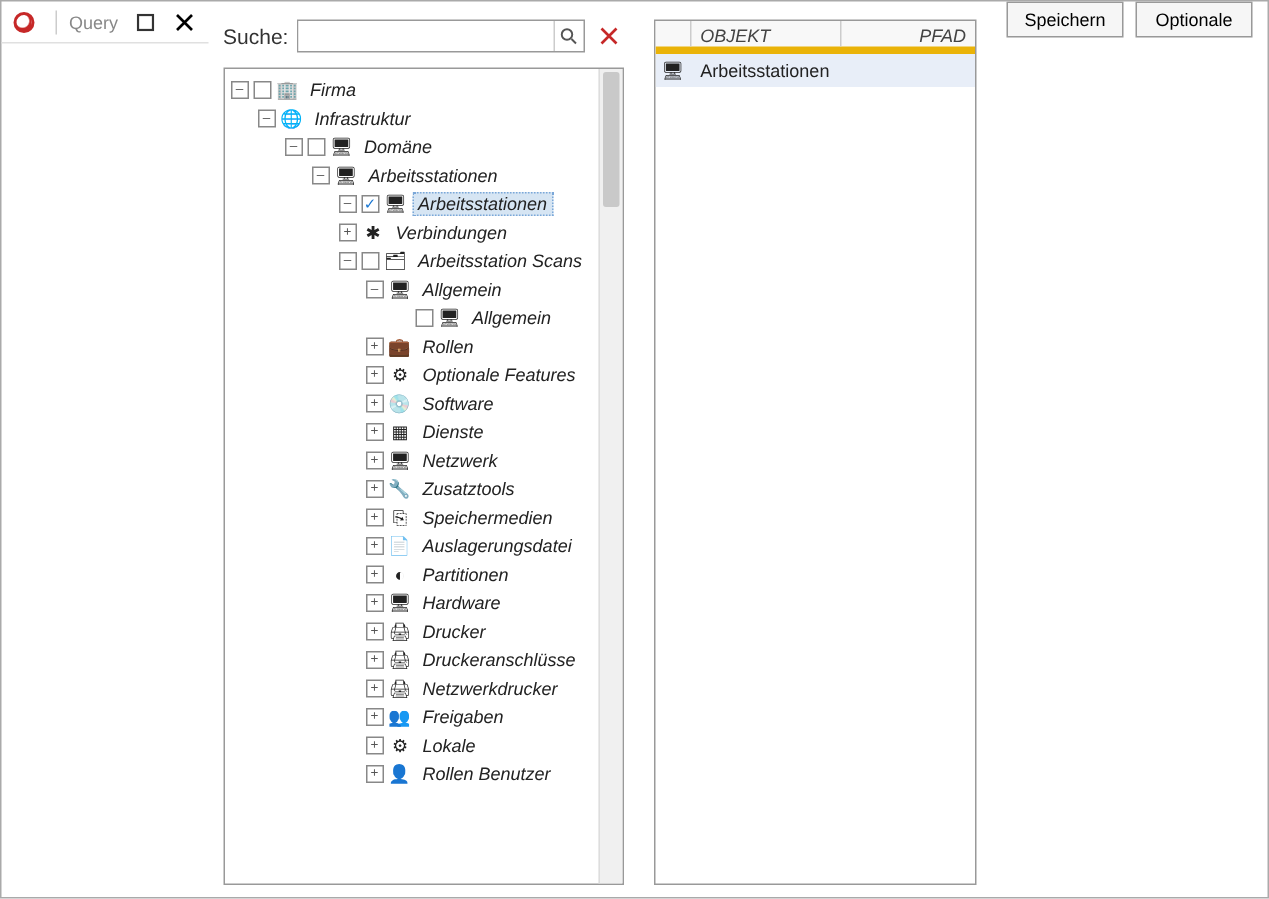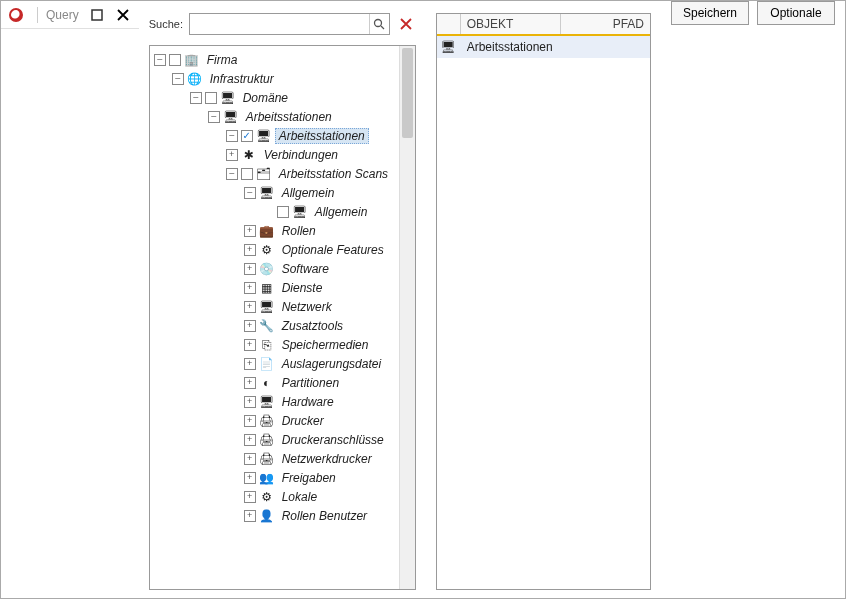--- a/index.html
+++ b/index.html
@@ -8,40 +8,40 @@
   .titlebar { height:28px; display:flex; align-items:center; padding:0 8px; border-bottom:1px solid #e0e0e0; }
   .titlebar .appicon { width:14px; height:14px; border-radius:50%; border:2px solid #c62828; background:radial-gradient(circle at 40% 40%, #fff 0 4px, #c62828 5px); margin-right:6px; }
   .titlebar .divider { width:1px; height:16px; background:#ccc; margin:0 8px; }
   .titlebar .title { color:#888; font-size:12px; }
   .titlebar .spacer { flex:1; }
   .winbtn { width:16px; height:16px; margin-left:10px; display:flex; align-items:center; justify-content:center; cursor:pointer; }
   .winbtn svg { display:block; }
   .content { flex:1; display:flex; gap:20px; padding:12px 10px 8px 10px; overflow:hidden; }
   .leftcol { width:408px; display:flex; flex-direction:column; }
   .searchrow { display:flex; align-items:center; margin-bottom:10px; gap:6px; }
-  .searchrow label { font-size:11px; color:#333; }
+  .searchrow label { font-size:14px; color:#333; }
   .searchbox { flex:1; display:flex; border:1px solid #999; height:22px; }
   .searchbox input { flex:1; border:none; outline:none; padding:0 4px; font-size:12px; background:#fff; }
   .searchbox .sbtn { width:20px; display:flex; align-items:center; justify-content:center; cursor:pointer; border-left:1px solid #ccc; }
   .clearbtn { width:20px; height:22px; display:flex; align-items:center; justify-content:center; cursor:pointer; color:#c62828; font-weight:bold; }
   .treepanel { flex:1; border:1px solid #999; overflow:hidden; position:relative; display:flex; }
   .treescroll { flex:1; overflow:hidden; }
   .tree { padding:4px 0 4px 4px; }
   .vscrollbar { width:16px; background:#f0f0f0; border-left:1px solid #ddd; position:relative; }
   .vscrollbar .thumb { position:absolute; left:2px; right:2px; top:2px; height:90px; background:#c9c9c9; border-radius:2px; }
   .tree-node { display:flex; align-items:center; height:19px; white-space:nowrap; padding-right:4px; }
   .tw { width:12px; height:12px; border:1px solid #888; display:inline-flex; align-items:center; justify-content:center; font-size:9px; line-height:1; margin-right:3px; cursor:pointer; color:#555; background:#fff; }
   .tw.blank { border:none; background:transparent; }
   .cb { width:12px; height:12px; border:1px solid #888; margin-right:3px; display:inline-flex; align-items:center; justify-content:center; font-size:10px; color:#1976d2; background:#fff; }
   .ic { width:16px; height:16px; margin-right:3px; display:inline-flex; align-items:center; justify-content:center; }
   .label { padding:1px 4px;font-style:italic; }
   .label.sel { background:#d6e5f3; border:1px dotted #7aa7d8; padding:0 3px; }
   .rightcol { flex:1; display:flex; flex-direction:column; }
   .grid { flex:1; border:1px solid #999; display:flex; flex-direction:column; overflow:hidden; }
-  .grid-head { display:flex; height:22px; background:#f8f8f8; border-bottom:2px solid #eab308; }
+  .grid-head { display:flex; height:22px; background:#f8f8f8; border-bottom:5px solid #eab308;font-style:italic; }
   .gh-cell { border-right:1px solid #ccc; padding:3px 6px; font-size:12px; color:#444; }
   .gh0 { width:24px; border-right:1px solid #ccc; }
   .gh1 { width:100px; }
   .gh2 { flex:1; border-right:none;margin-left:46px; }
   .grid-body { flex:1; overflow:hidden; }
   .grid-row { display:flex; height:22px; align-items:center; background:#e8eef8; }
   .gc0 { width:24px; display:flex; align-items:center; justify-content:center; border-right:1px solid transparent; }
   .gc1 { width:100px; padding:0 6px; }
   .gc2 { flex:1; padding:0 6px; white-space:nowrap; overflow:hidden; text-overflow:ellipsis; }
   .footer { height:40px; display:flex; justify-content:flex-end; align-items:flex-start; padding:0 10px; gap:8px; }

